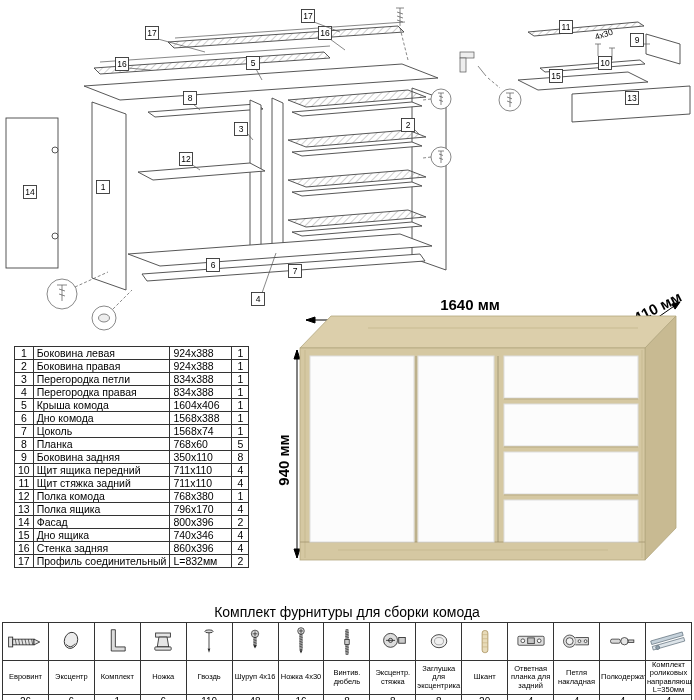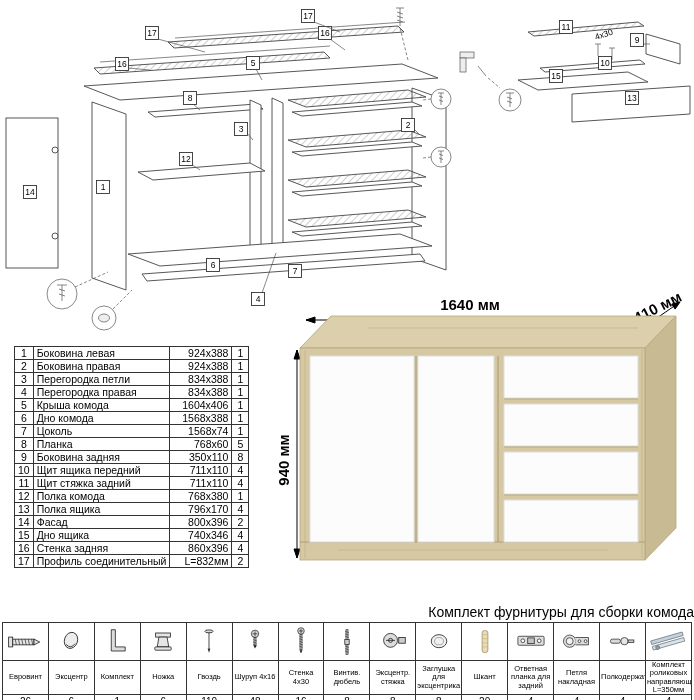--- a/index.html
+++ b/index.html
@@ -9,25 +9,25 @@
   svg.exploded .lbl rect{fill:#fff;stroke:#333;stroke-width:0.9}
   svg.exploded .lbl text{font-size:8.5px;text-anchor:middle;fill:#000;font-family:"Liberation Sans",sans-serif}
   svg.exploded .part{fill:#fff;stroke:#444;stroke-width:0.9}
   svg.exploded .hatched{fill:url(#hat);stroke:#444;stroke-width:0.9}
   svg.exploded .leader{stroke:#555;stroke-width:0.7;fill:none}
   svg.exploded .dash{stroke:#555;stroke-width:0.7;fill:none;stroke-dasharray:3 2}
   table.parts{position:absolute;left:14px;top:346px;border-collapse:collapse;font-size:10.5px}
   table.parts td{border:1px solid #333;padding:0 3px;height:13px;line-height:12px;white-space:nowrap}
   table.parts td.c-num{width:17px;text-align:center}
   table.parts td.c-name{width:130px}
-  table.parts td.c-size{width:62px;text-align:right}
+  table.parts td.c-size{width:62px;text-align:left}
   table.parts td.c-qty{width:17px;text-align:center}
   svg.render{position:absolute;left:278px;top:288px}
   svg.render text{font-family:"Liberation Sans",sans-serif}
-  .hw-title{position:absolute;top:604px;left:0;width:100%;text-align:right;font-size:14px}
+  .hw-title{position:absolute;top:604px;left:0;width:100%;text-align:center;font-size:14px}
   table.hw{position:absolute;left:2px;top:622px;width:690px;border-collapse:collapse;table-layout:fixed}
   table.hw td{border:1px solid #333;text-align:center;vertical-align:middle;overflow:hidden}
   table.hw tr.icons td{height:38px}
   table.hw tr.names td{height:22px;font-size:7.5px;line-height:1.1;padding:0 1px}
   table.hw tr.qtys td{height:13px;font-size:10px}
   .hwicon{width:38px;height:36px;display:block;margin:0 auto}
 </style>
 </head>
 <body>
 
@@ -538,21 +538,21 @@
             </svg>
           </td>
       </tr>
       <tr class="names">
           <td>Евровинт</td>
           <td>Эксцентр</td>
           <td>Комплект</td>
           <td>Ножка</td>
           <td>Гвоздь</td>
           <td>Шуруп 4х16</td>
-          <td>Стенка 4х30</td>
+          <td>Ножка 4х30</td>
           <td>Винтив. дюбель</td>
           <td>Эксцентр. стяжка</td>
           <td>Заглушка для эксцентрика</td>
           <td>Шкант</td>
           <td>Ответная планка для задний</td>
           <td>Петля накладная</td>
           <td>Полкодержатель</td>
           <td>Комплект роликовых направляющих L=350мм</td>
         </tr>
       <tr class="qtys">

